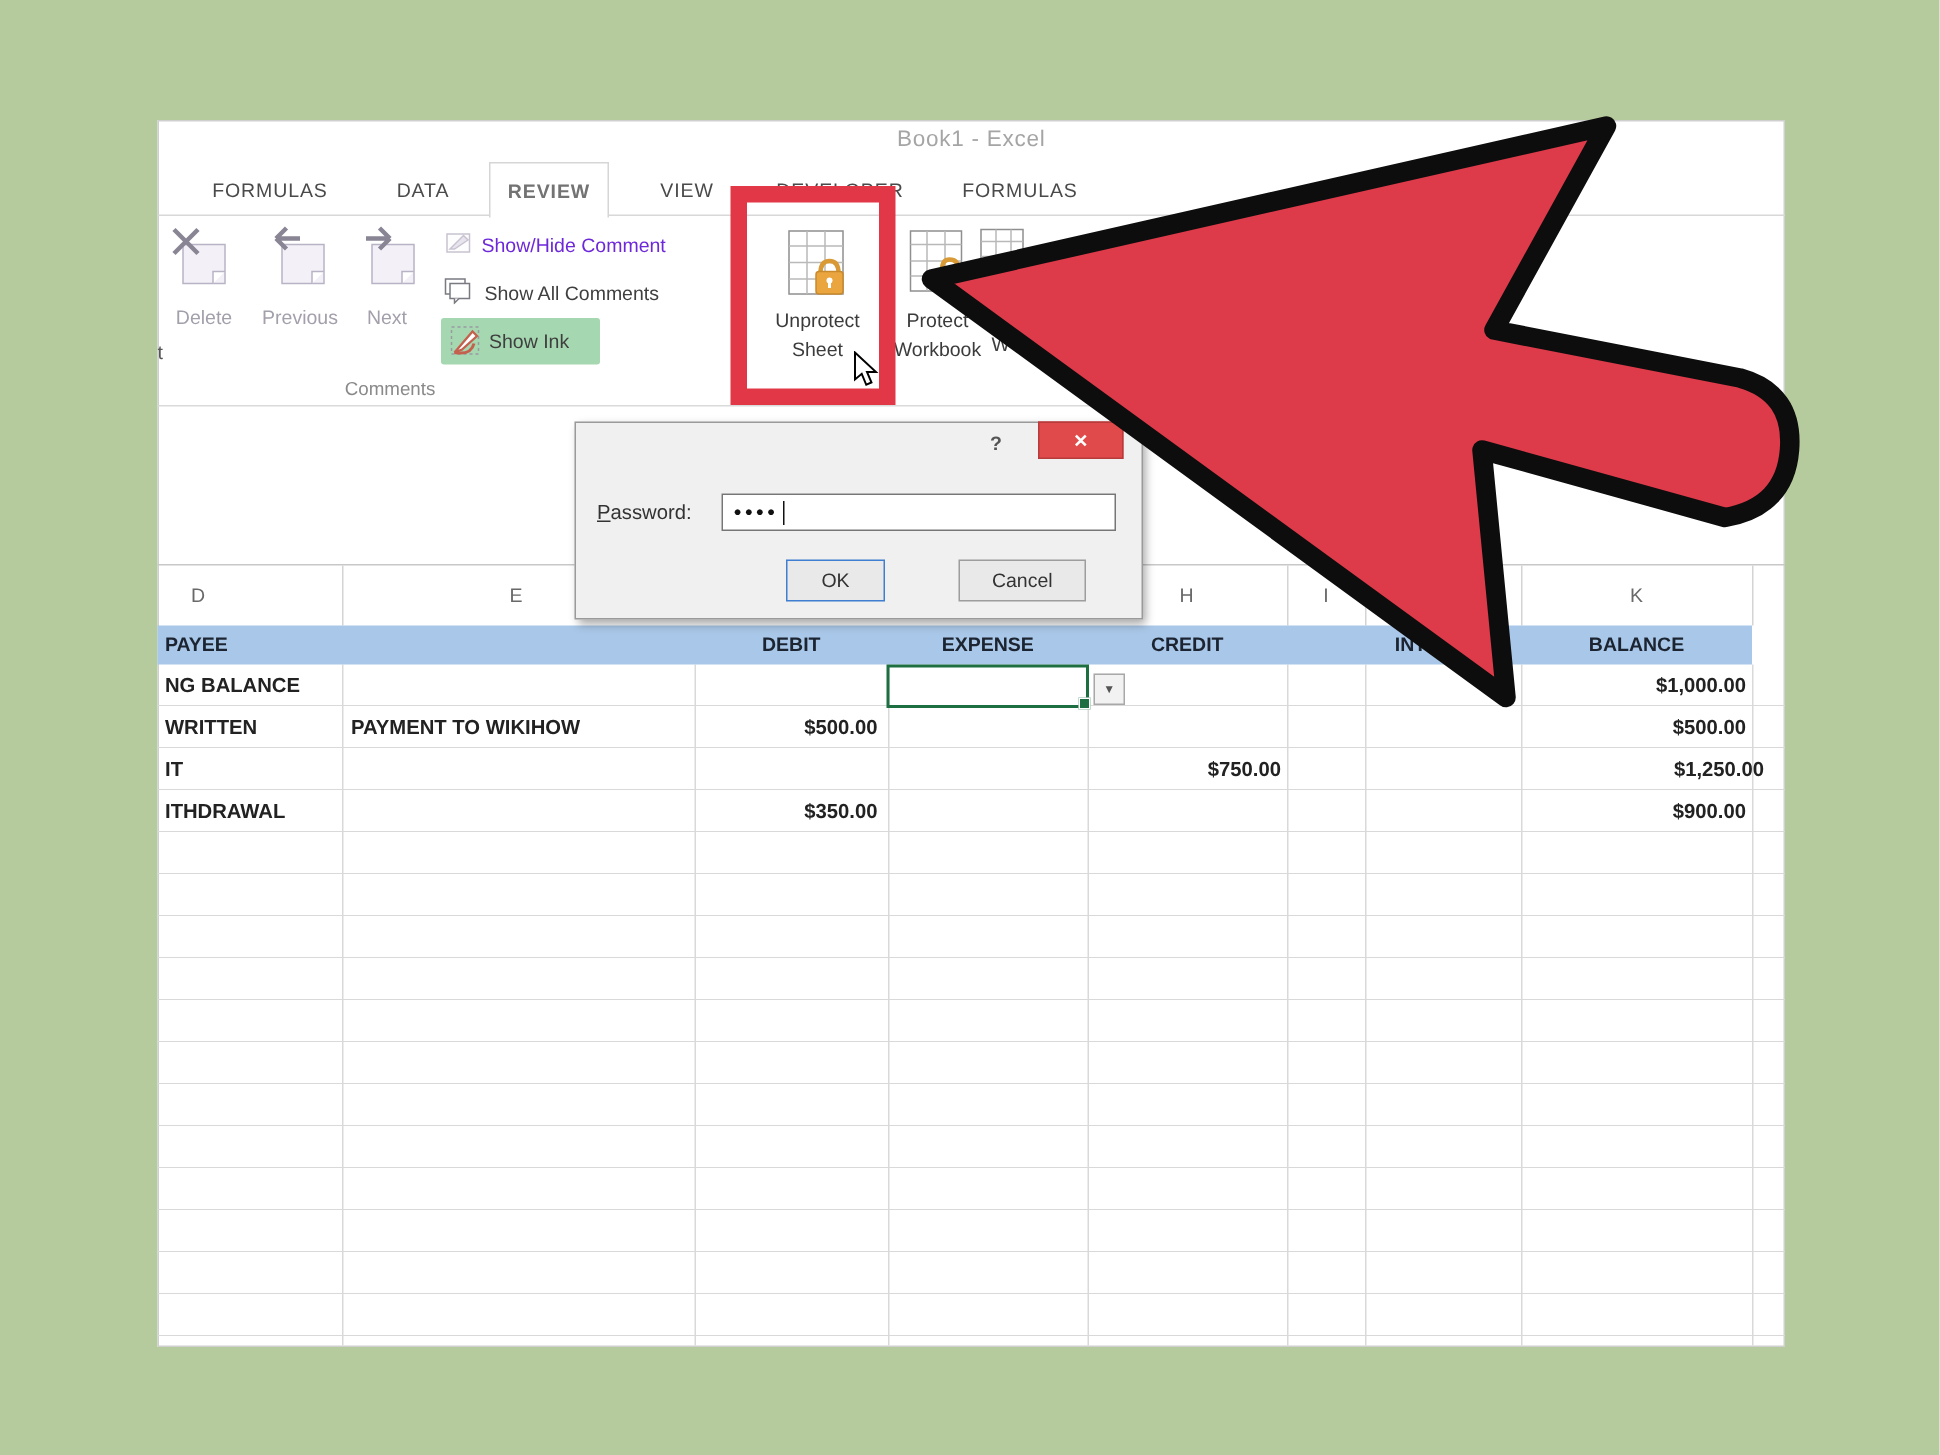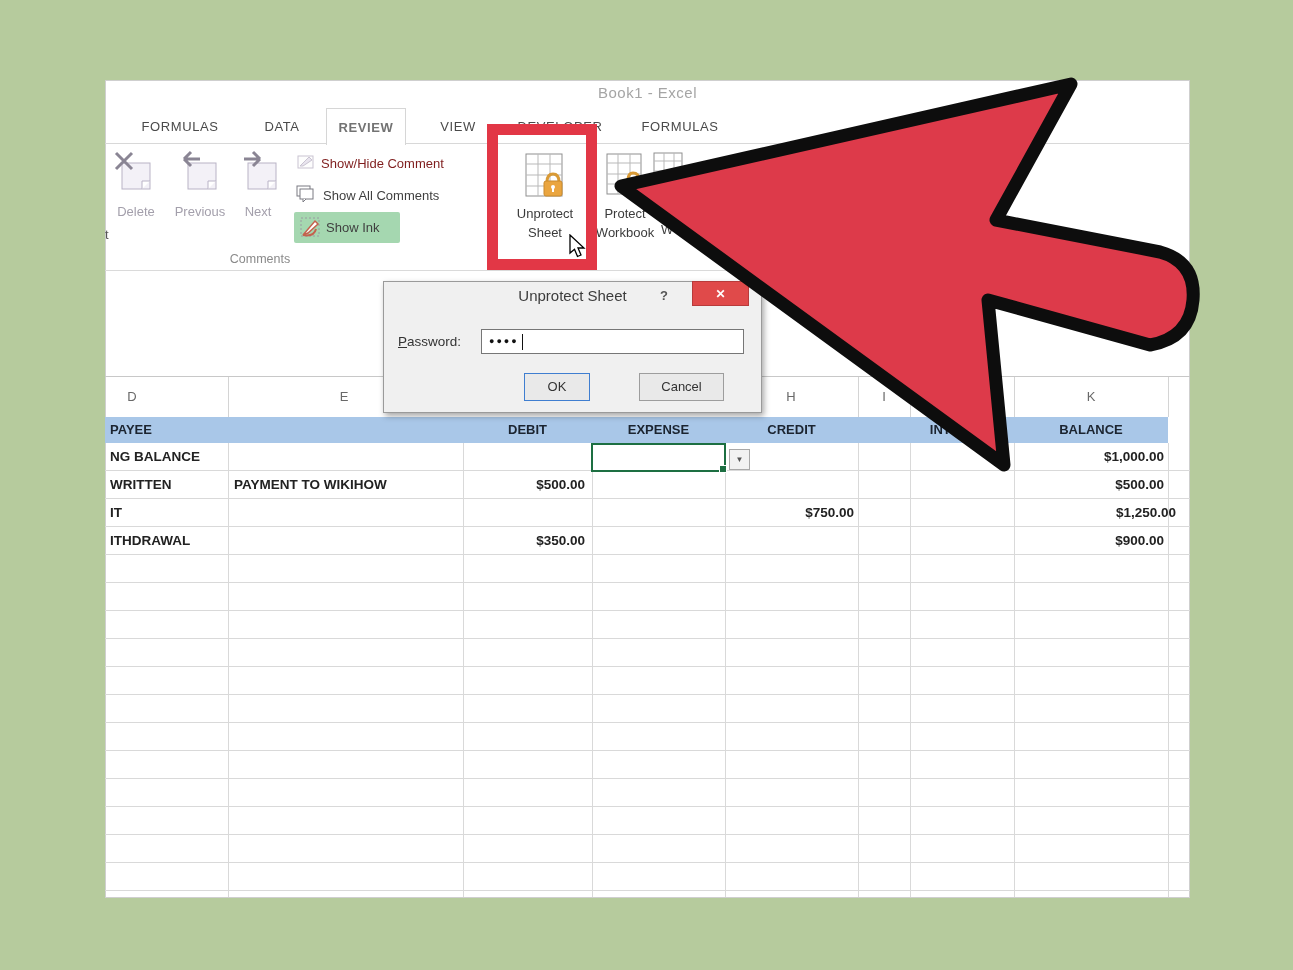--- a/index.html
+++ b/index.html
@@ -11,21 +11,21 @@
   #title{left:105px;top:84px;width:1085px;text-align:center;font-size:15px;color:#a5a5a5;letter-spacing:.5px;}
   
   .tab{top:114px;height:26px;line-height:26px;text-align:center;font-size:13px;color:#4a4a4a;letter-spacing:.6px;}
   #tab-review-box{left:326px;top:108px;width:80px;height:37px;background:#fff;border:1px solid #d6d6d6;border-bottom:none;box-sizing:border-box;}
   #tab-review-box .tab{position:absolute;left:0;top:6px;width:78px;color:#737373;font-weight:bold;}
   #tabline{left:105px;top:143px;width:1085px;height:1px;background:#d8d8d8;}
   #ribline{left:105px;top:270px;width:1085px;height:1px;background:#dadada;}
   
   .riblabel{font-size:13px;color:#a39fab;text-align:center;height:18px;line-height:18px;}
   .ribtext{font-size:13px;color:#3f3f3f;height:18px;line-height:18px;}
-  .disabled{color:#7f1d1d;}
+  .disabled{color:#6d28d9;}
   #showink{left:294px;top:212px;width:106px;height:31px;background:#a5d7b0;border-radius:2px;}
   #grouplabel{left:210px;top:252px;width:100px;text-align:center;font-size:12.5px;color:#8a8a8a;}
   .twoLine{font-size:13px;color:#3b3b3b;text-align:center;height:18px;line-height:18px;}
   #fragment{left:105px;top:227px;width:5px;height:13px;overflow:hidden;font-size:13px;color:#555;}
   
   #redbox{left:487px;top:124px;width:110px;height:146px;border:11px solid #e23746;box-sizing:border-box;z-index:15;}
   
   #dialog{left:383px;top:281px;width:379px;height:132px;background:#f0f0f0;border:1px solid #9a9a9a;
           box-shadow:2px 3px 6px rgba(0,0,0,.35);box-sizing:border-box;z-index:20;}
   #dlg-title{left:0;top:5px;width:100%;text-align:center;font-size:15px;color:#3c3c3c;}
@@ -213,21 +213,20 @@
 <div class="abs cell" style="left:110px;top:527px;">ITHDRAWAL</div>
 <div class="abs cell r" style="left:465px;top:527px;width:120px;">$350.00</div>
 <div class="abs cell r" style="left:1014px;top:527px;width:150px;">$900.00</div>
 
 <div id="selcell" class="abs">
   <div id="selhandle" class="abs"></div>
 </div>
 <div id="dropdown" class="abs">▼</div>
 
 <div id="dialog" class="abs">
-  <div id="dlg-title" class="abs">Unprotect Sheet</div>
   <div id="dlg-help" class="abs">?</div>
   <div id="dlg-close" class="abs">✕</div>
   <div id="dlg-pass" class="abs"><span class="u">P</span><span>assword:</span></div>
   <div id="dlg-input" class="abs">
     <div id="dlg-dots" class="abs">●●●●</div>
     <div id="dlg-caret" class="abs"></div>
   </div>
   <div id="btn-ok" class="abs dlg-btn">OK</div>
   <div id="btn-cancel" class="abs dlg-btn">Cancel</div>
 </div>

